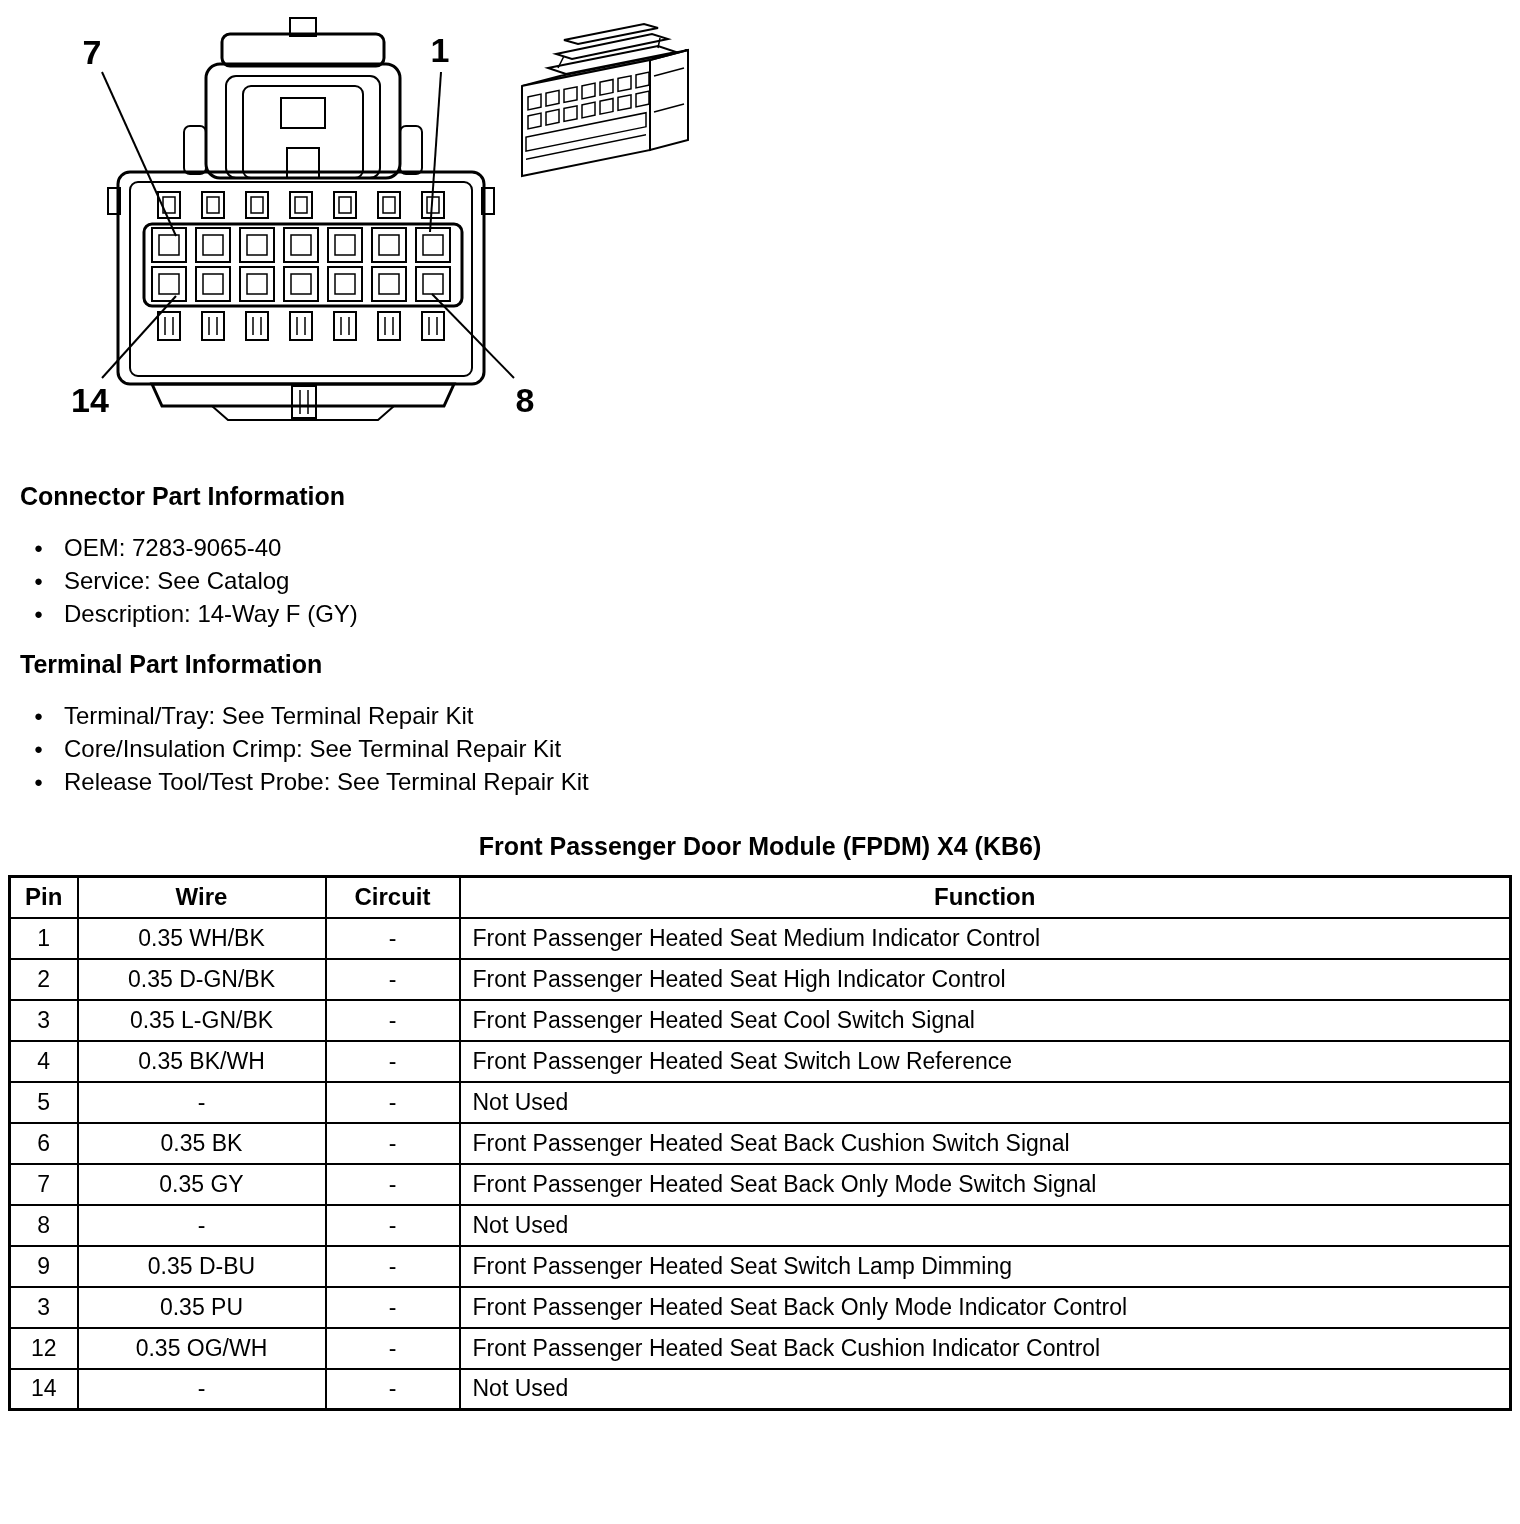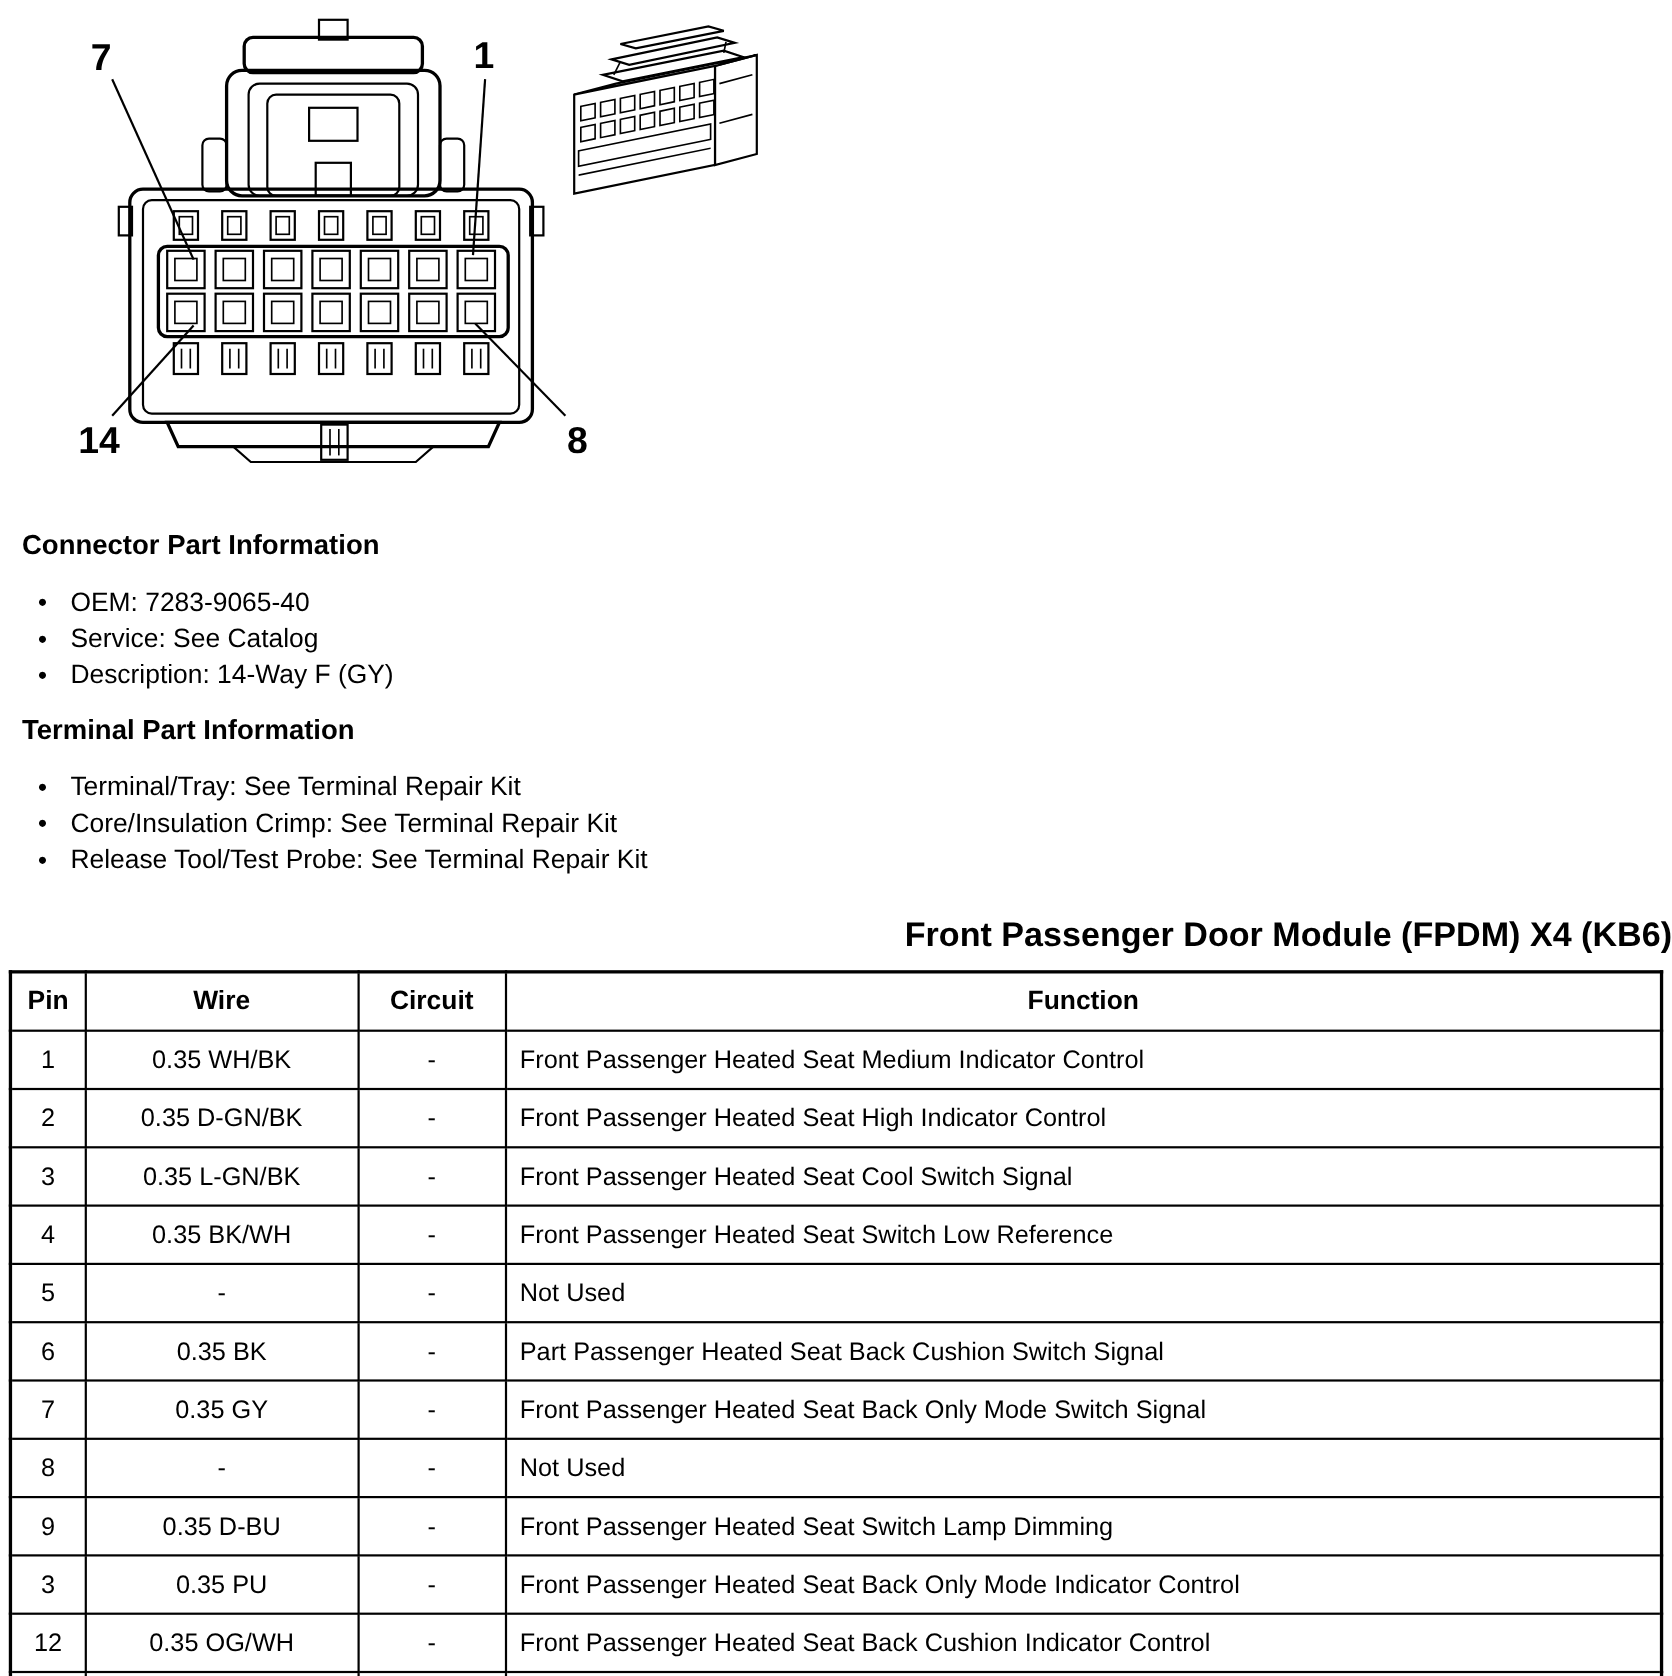--- a/index.html
+++ b/index.html
@@ -17,23 +17,23 @@
 
   
   .section-heading { font-size: 25px; font-weight: bold; margin: 0; padding-left: 20px; }
   .h-connector { margin-top: 30px; }
   .h-terminal { margin-top: 20px; }
   ul.bullets { list-style: none; margin: 20px 0 18px 0; padding: 0 0 0 34px; }
   ul.bullets li { font-size: 24px; line-height: 33px; padding-left: 30px; position: relative; }
   .bullet { position: absolute; left: 0; top: 0; font-size: 15px; }
 
   
-  .table-title { font-size: 31px; font-weight: bold; text-align: right; margin: 34px 0 14px 0; }
+  .table-title { font-size: 25px; font-weight: bold; text-align: center; margin: 34px 0 14px 0; }
   table.pin-table { border-collapse: collapse; margin: 0 8px; width: 1504px; table-layout: fixed; border: 3px solid #000; }
-  .pin-table th, .pin-table td { border: 2px solid #000; height: 53px; padding: 0 6px; overflow: hidden; white-space: nowrap; }
+  .pin-table th, .pin-table td { border: 2px solid #000; height: 41px; padding: 0 6px; overflow: hidden; white-space: nowrap; }
   .pin-table th { font-size: 24px; font-weight: bold; text-align: center; }
   .pin-table td { font-size: 23px; text-align: center; }
   .pin-table td.col-function { text-align: left; padding-left: 12px; }
 </style>
 </head>
 <body>
 
 <div class="page">
 
   <div class="diagram-area">
@@ -226,21 +226,21 @@
         <tr>
           <td class="col-pin">5</td>
           <td class="col-wire">-</td>
           <td class="col-circuit">-</td>
           <td class="col-function">Not Used</td>
         </tr>
         <tr>
           <td class="col-pin">6</td>
           <td class="col-wire">0.35 BK</td>
           <td class="col-circuit">-</td>
-          <td class="col-function">Part Passenger Heated Seat Back Cushion Switch Signal</td>
+          <td class="col-function">Front Passenger Heated Seat Back Cushion Switch Signal</td>
         </tr>
         <tr>
           <td class="col-pin">7</td>
           <td class="col-wire">0.35 GY</td>
           <td class="col-circuit">-</td>
           <td class="col-function">Front Passenger Heated Seat Back Only Mode Switch Signal</td>
         </tr>
         <tr>
           <td class="col-pin">8</td>
           <td class="col-wire">-</td>

